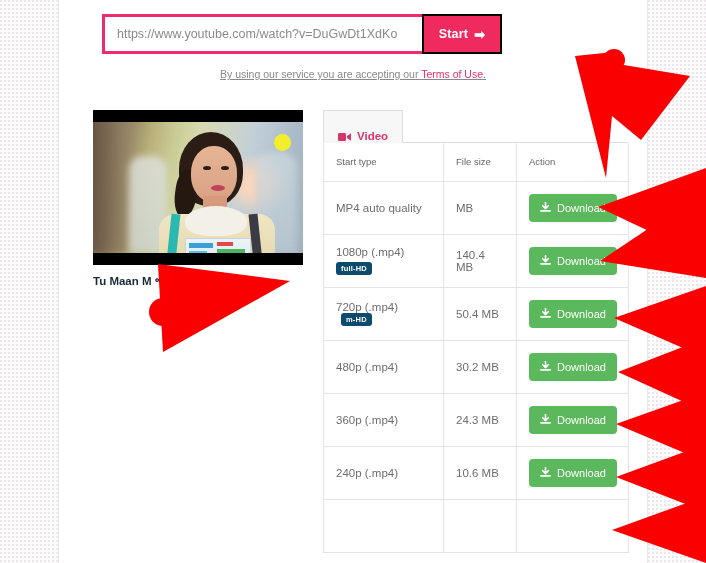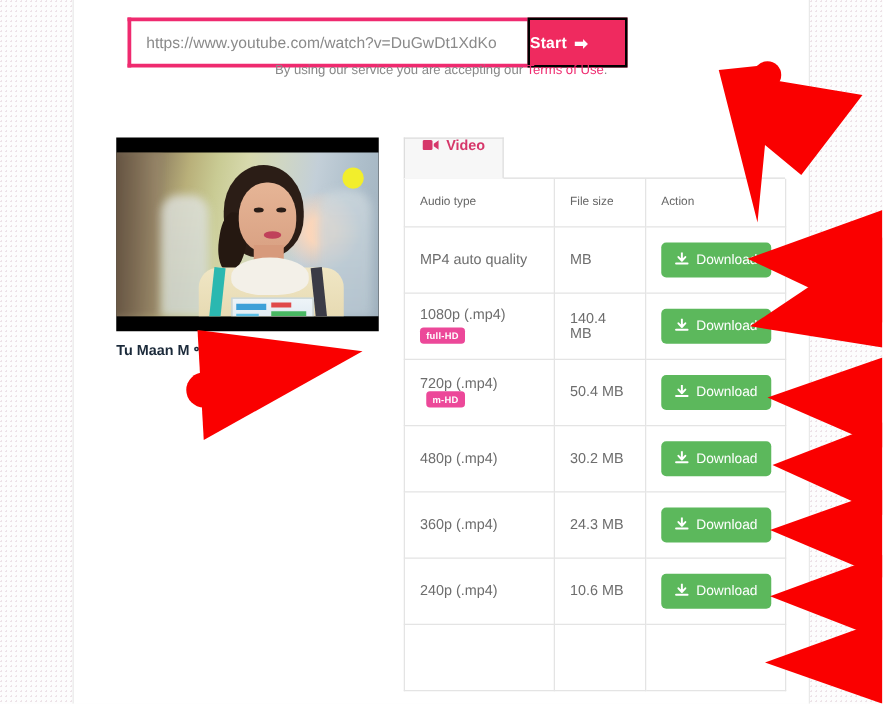--- a/index.html
+++ b/index.html
@@ -66,34 +66,35 @@
     height: 40px;
     background: #ef2a5f;
     color: #ffffff;
     border: 2px solid #000000;
     font-family: "Liberation Sans", sans-serif;
     font-size: 12.5px;
     font-weight: bold;
     cursor: pointer;
     display: flex;
     align-items: center;
-    justify-content: flex-start;
+    justify-content: center;
     gap: 6px;
     letter-spacing: .2px;
   }
   .start-btn .arr { font-size: 13px; line-height: 1; }
 
   .terms {
     position: absolute;
     left: 0; right: 0;
-    top: 50px;
+    top: 68px;
     text-align: center;
     font-size: 10.5px;
     color: #888888;
     font-family: "Liberation Sans", sans-serif;
+    text-decoration: underline;
   }
   .terms a { color: #ef2a6f; text-decoration: none; }
 
   
   .thumb-col {
     position: absolute;
     left: 93px;
     top: 110px;
     width: 210px;
   }
@@ -189,21 +190,21 @@
     width: 305px;
   }
 
   .tabs {
     display: flex;
     height: 33px;
     border-bottom: 1px solid #dddddd;
   }
   .tab {
     display: flex;
-    align-items: flex-start;
+    align-items: flex-end;
     gap: 6px;
     padding: 0 14px;
     font-size: 11.5px;
     color: #4a4a4a;
     cursor: pointer;
     border: 1px solid transparent;
     border-bottom: none;
     background: transparent;
     font-family: "Liberation Sans", sans-serif;
     height: 33px;
@@ -244,21 +245,21 @@
     height: 53px;
   }
   table.files tr:first-child th { border-top: none; }
 
   .col-type  { width: 120px; }
   .col-size  { width: 73px; }
   .col-act   { width: 112px; }
 
   .badge {
     display: inline-block;
-    background: #ec4899;
+    background: #0c4a6e;
     color: #ffffff;
     font-size: 7.5px;
     font-weight: bold;
     border-radius: 3px;
     padding: 2px 5px;
     letter-spacing: .2px;
     vertical-align: middle;
     margin-left: 5px;
   }
   .badge.block { margin-left: 0; margin-top: 4px; display: inline-block; }
@@ -349,21 +350,21 @@
   </div>
 
   <table class="files">
     <colgroup>
       <col class="col-type">
         <col class="col-size">
         <col class="col-act">
     </colgroup>
     <thead>
       <tr>
-        <th>Audio type</th>
+        <th>Start type</th>
         <th>File size</th>
         <th>Action</th>
       </tr>
     </thead>
     <tbody>
       <tr>
         <td><span>MP4 auto quality</span></td>
         <td>MB</td>
         <td><button class="dl-btn">
               <svg width="11" height="11" viewBox="0 0 12 12">

